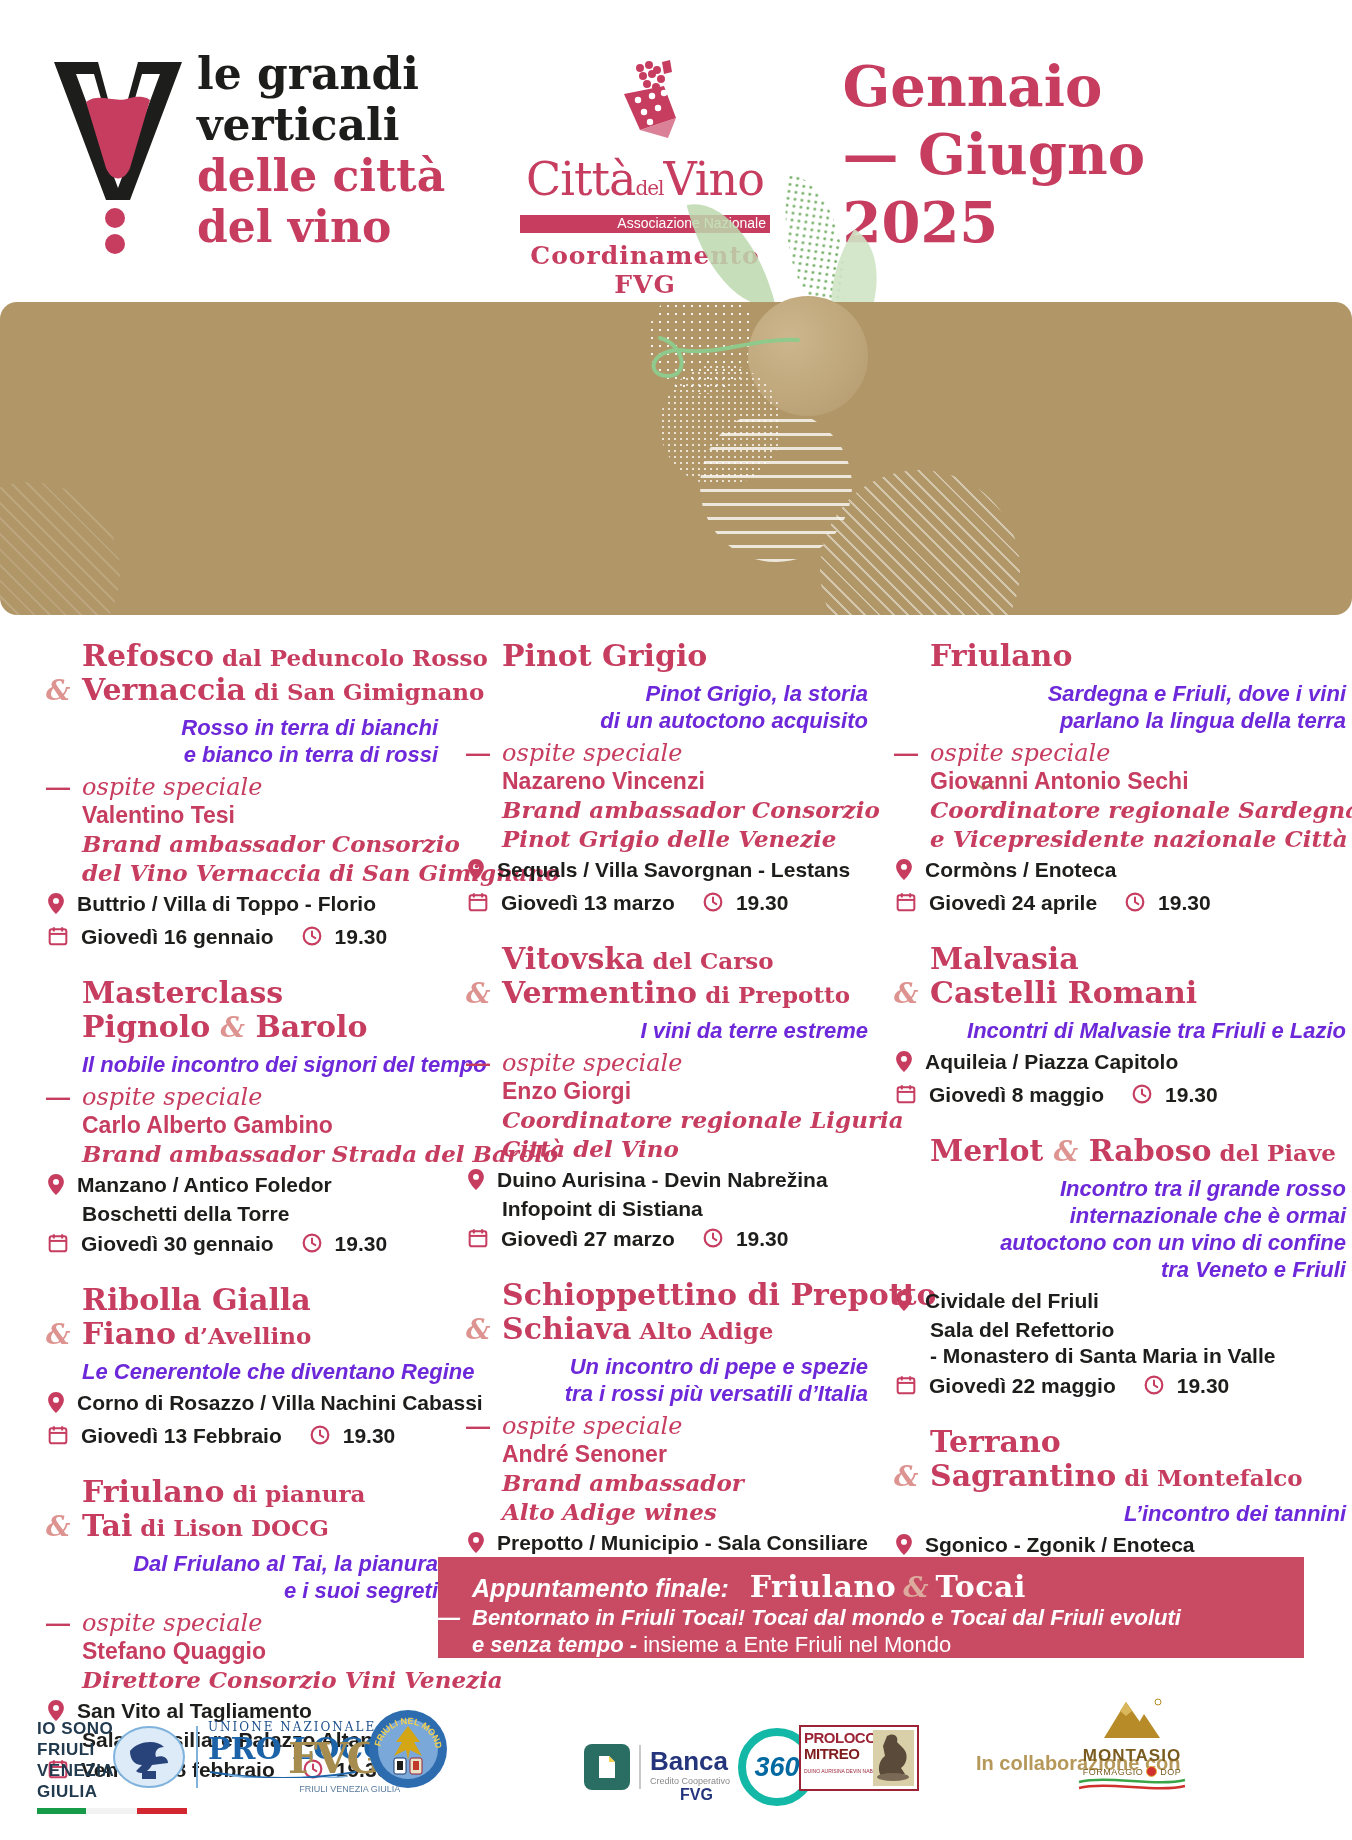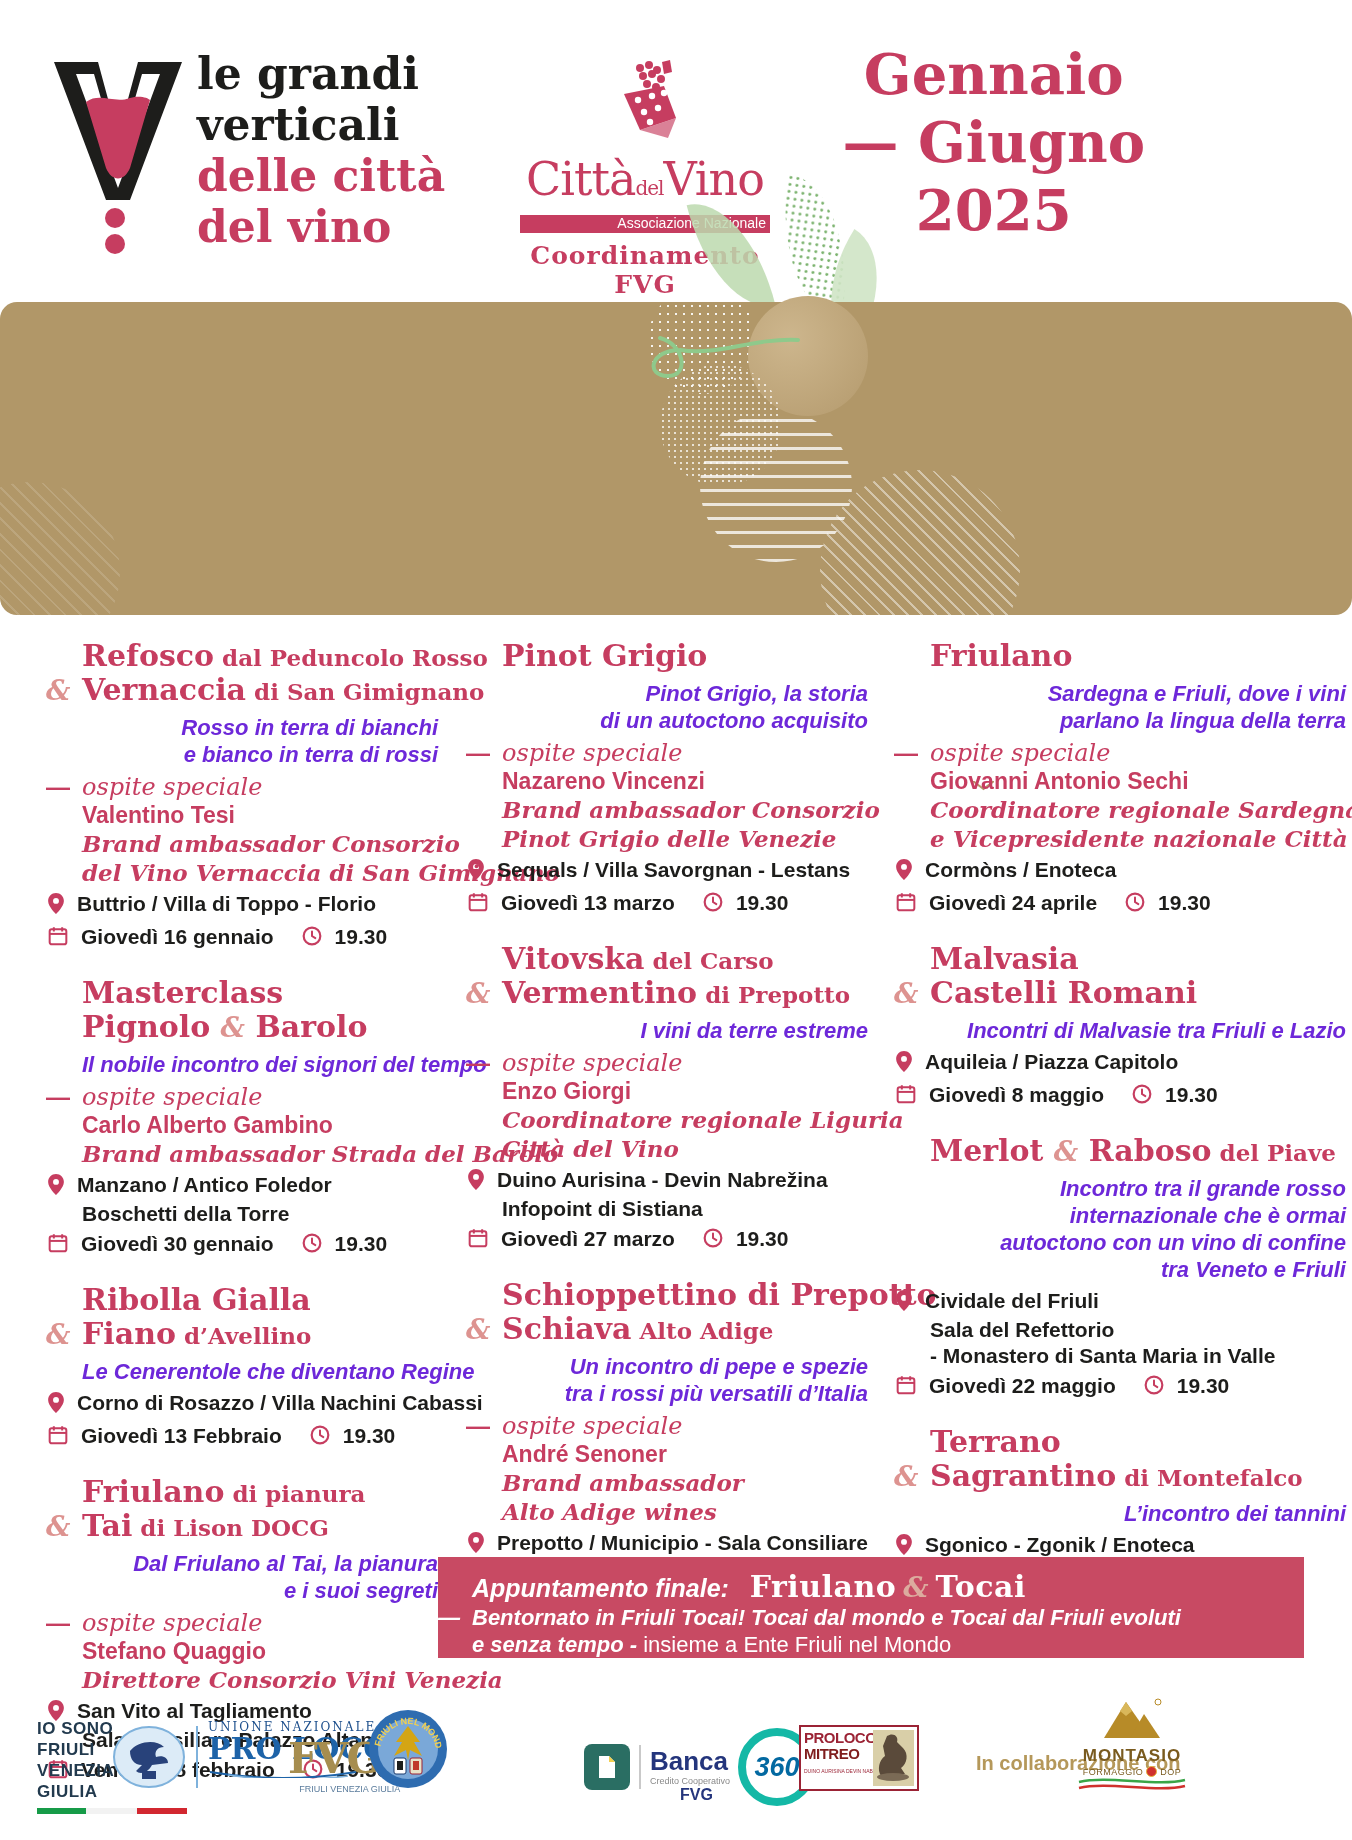--- a/index.html
+++ b/index.html
@@ -10,21 +10,21 @@
   .vlogo{position:absolute;left:52px;top:60px;}
   .brand{position:absolute;left:197px;top:48px;font-family:"DejaVu Serif",serif;
          font-weight:bold;font-size:44px;line-height:51px;color:#1d1d1b;}
   .brand .pink{color:#c63d60;}
   .cdv{position:absolute;left:520px;top:60px;width:250px;text-align:center;color:#c63d60;}
   .cdv-text{font-family:"DejaVu Serif",serif;font-weight:normal;font-size:46px;line-height:46px;letter-spacing:-1px;}
   .cdv-text .small{font-size:20px;}
   .cdv-bar{margin-top:4px;background:#c63d60;color:#fff;font-size:14px;line-height:17px;
            text-align:right;padding:0 4px 1px 0;font-family:"Liberation Sans",sans-serif;}
   .cdv-coord{margin-top:8px;font-family:"DejaVu Serif",serif;font-weight:bold;font-size:25px;letter-spacing:1px;}
-  .period{position:absolute;right:207px;top:40px;text-align:center;color:#c63d60;
+  .period{position:absolute;right:207px;top:52px;text-align:left;color:#c63d60;
           font-family:"DejaVu Serif",serif;font-weight:bold;font-size:56px;line-height:68px;}
   
   .gold{position:absolute;left:0;top:302px;width:1352px;height:313px;background:#b19768;border-radius:17px;}
   .gem-title{position:absolute;left:50px;top:352px;color:#fff;font-family:"DejaVu Serif",serif;
              font-weight:bold;font-size:76px;line-height:86px;}
   .gem-sub{position:absolute;left:92px;top:462px;color:#fff;font-style:italic;font-weight:bold;
            font-size:42px;letter-spacing:-1px;}
   .contact{position:absolute;left:973px;top:382px;color:#fff;font-size:20px;line-height:29px;font-weight:bold;}
   .contact .row{display:flex;align-items:center;gap:8px;}
   .contact .gap{height:3px;}

